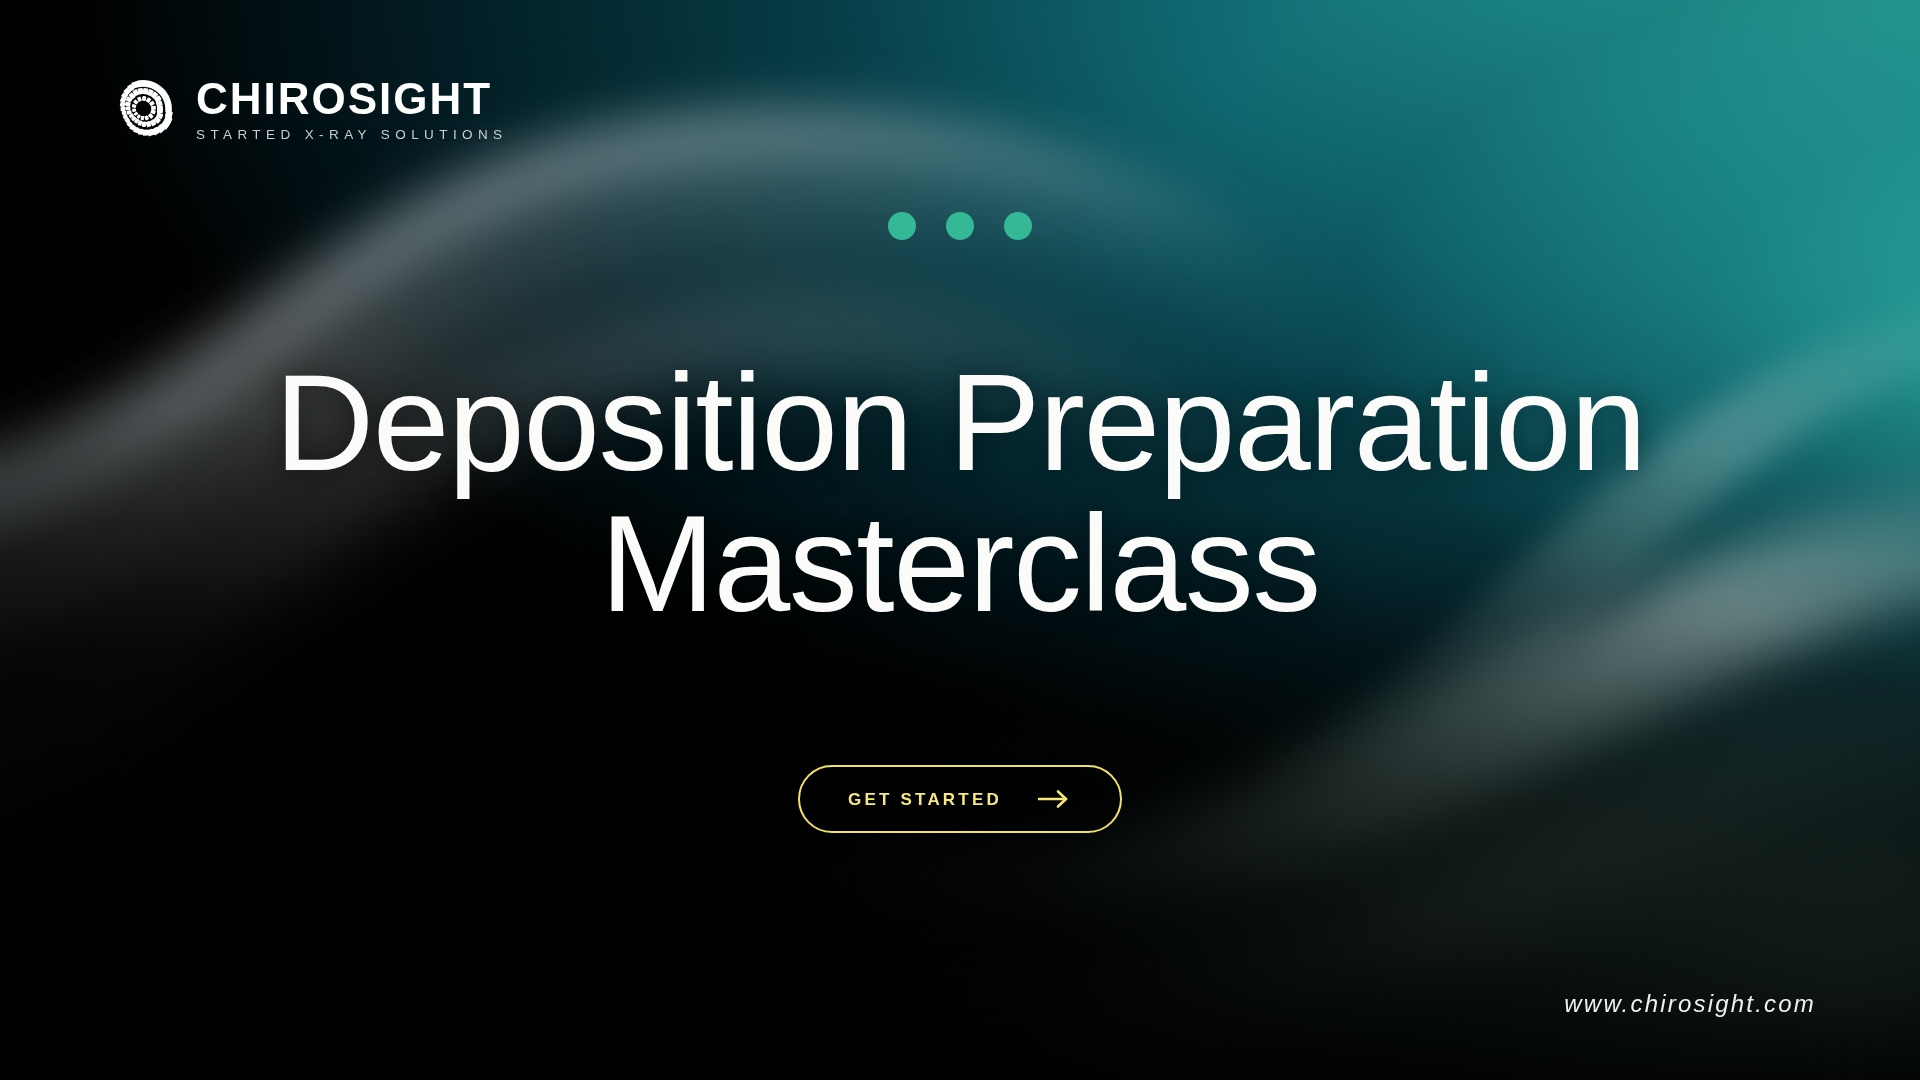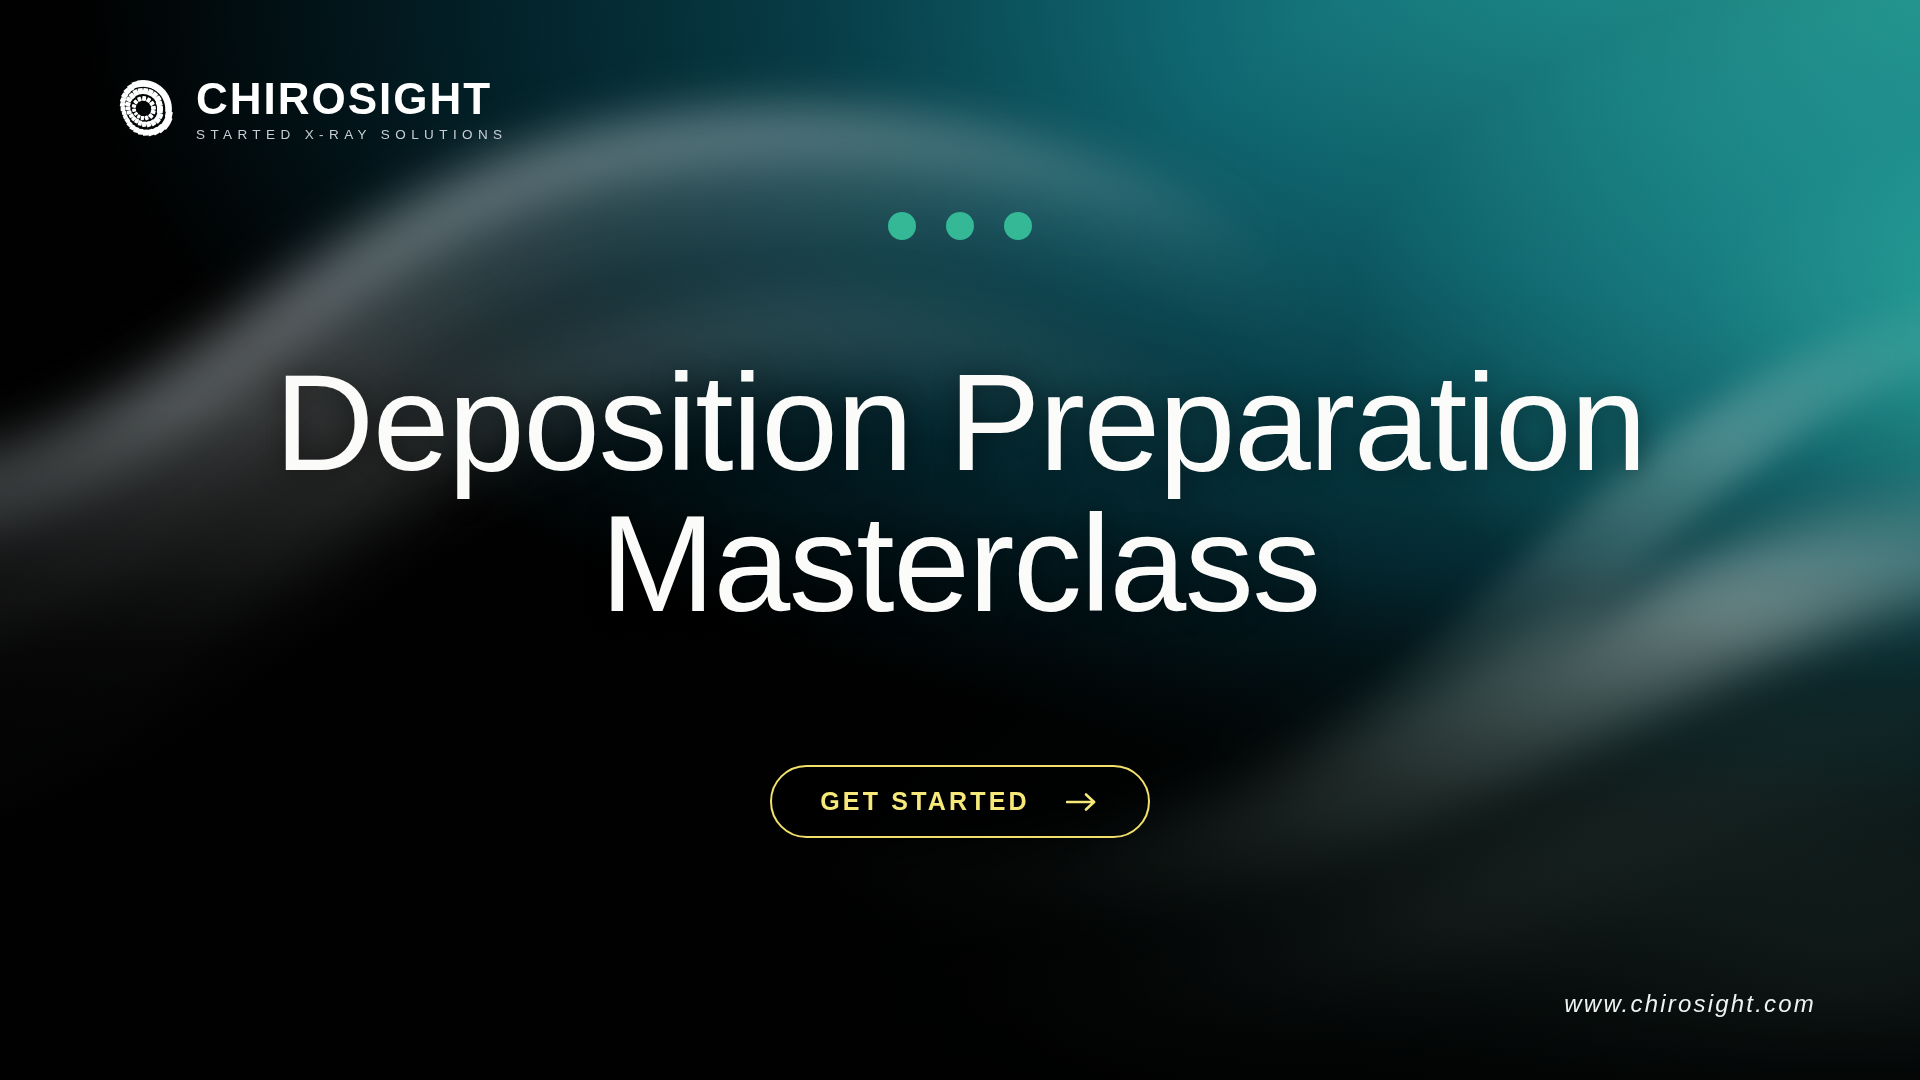--- a/index.html
+++ b/index.html
@@ -83,21 +83,21 @@
     display:flex; justify-content:center; z-index:6;
   }
   .cta{
     display:inline-flex; align-items:center; gap:36px;
     padding:22px 48px;
     border:2px solid #f2e06a; border-radius:999px;
     background:rgba(0,0,0,.12);
     color:#f7e87a; cursor:pointer;
   }
   .cta-label{
-    font-size:25px; font-weight:700; letter-spacing:3.2px; line-height:1;
+    font-size:17px; font-weight:700; letter-spacing:3.2px; line-height:1;
     color:#f7e87a;
   }
   .cta-arrow{ display:flex; align-items:center; }
 
   
   .url{
     position:absolute; right:104px; bottom:62px; z-index:6;
     color:#eef2f1; font-size:24px; font-style:italic;
     letter-spacing:2.2px; font-weight:400;
   }

